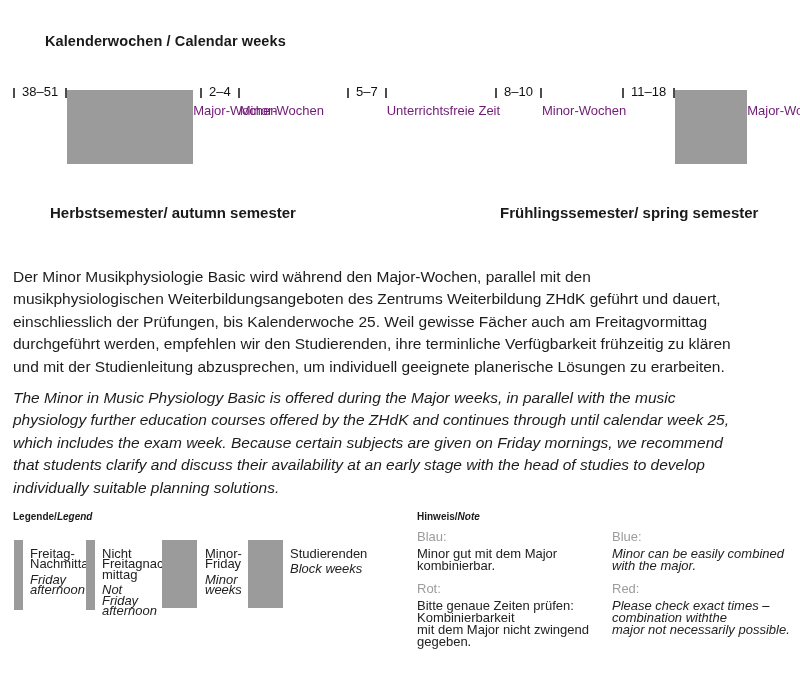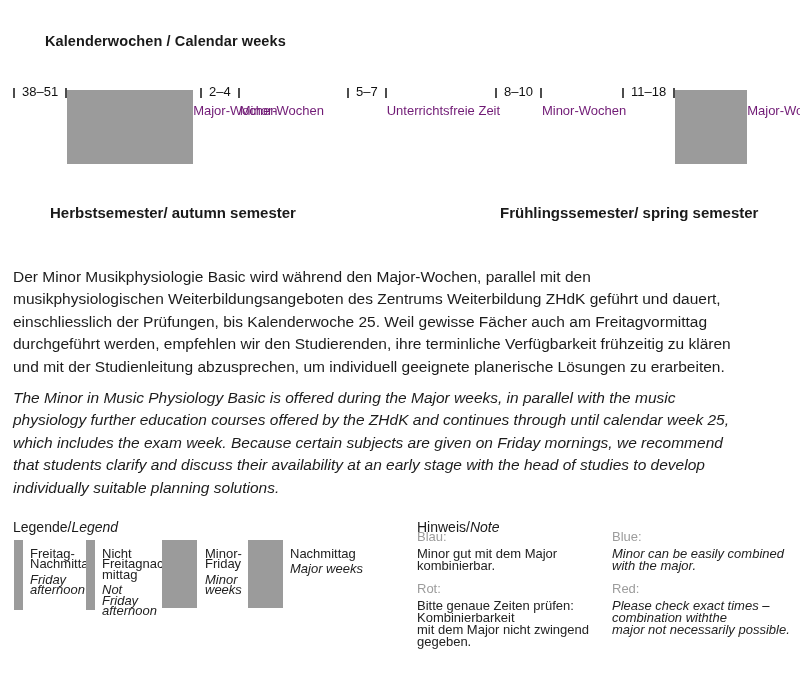--- a/index.html
+++ b/index.html
@@ -22,21 +22,21 @@
   .bar{width:9px;height:74px;background:#9b9b9b;}
   .sec-label{margin-top:17px;text-align:center;font-size:13px;color:#701a75;white-space:nowrap;}
   .sem-label{top:204px;font-size:15px;font-weight:bold;white-space:nowrap;}
 
   
   .body-text{left:13px;top:266px;width:784px;}
   .para{font-size:15.5px;line-height:22.4px;white-space:pre-line;margin:0 0 9px 0;color:#1c1c1c;}
   .para.en{font-style:italic;}
 
   
-  .sub-title{font-size:14px;font-weight:normal;white-space:nowrap;margin-top:8px;}
+  .sub-title{font-size:10px;font-weight:bold;white-space:nowrap;}
   .sub-title .it{font-style:italic;}
 
   
   .leg-bar{background:#9b9b9b;}
   .leg-text{font-size:13px;line-height:10.5px;white-space:pre-line;color:#222;}
   .leg-text .en{display:block;font-style:italic;margin-top:5px;white-space:pre-line;}
 
   
   .note-col{width:182px;font-size:13px;line-height:12px;}
   .note-label{color:#9c9c9c;margin:0 0 5px 0;}
@@ -173,22 +173,22 @@
   <div class="abs leg-bar" style="left:162px;top:540px;width:35px;height:68px;"></div>
   <div class="abs leg-text" style="left:205px;top:538px;">
     <span class="de">Minor-
 Friday</span>
     <span class="en">Minor
 weeks</span>
   </div>
 
   <div class="abs leg-bar" style="left:248px;top:540px;width:35px;height:68px;"></div>
   <div class="abs leg-text" style="left:290px;top:538px;">
-    <span class="de">Nachmittag</span>
-    <span class="en">Major weeks</span>
+    <span class="de">Studierenden</span>
+    <span class="en">Block weeks</span>
   </div>
 
   <div class="abs sub-title" style="left:417px;top:511px;"><span>Hinweis/</span><span class="it">Note</span></div>
 
   <div class="abs note-col de" style="left:417px;top:531px;">
     <p class="note-label">Blau:</p>
     <p class="note-text">Minor gut mit dem Major kombinierbar.</p>
     <p class="note-label">Rot:</p>
     <p class="note-text">Bitte genaue Zeiten prüfen: Kombinierbarkeit
 mit dem Major nicht zwingend gegeben.</p>

